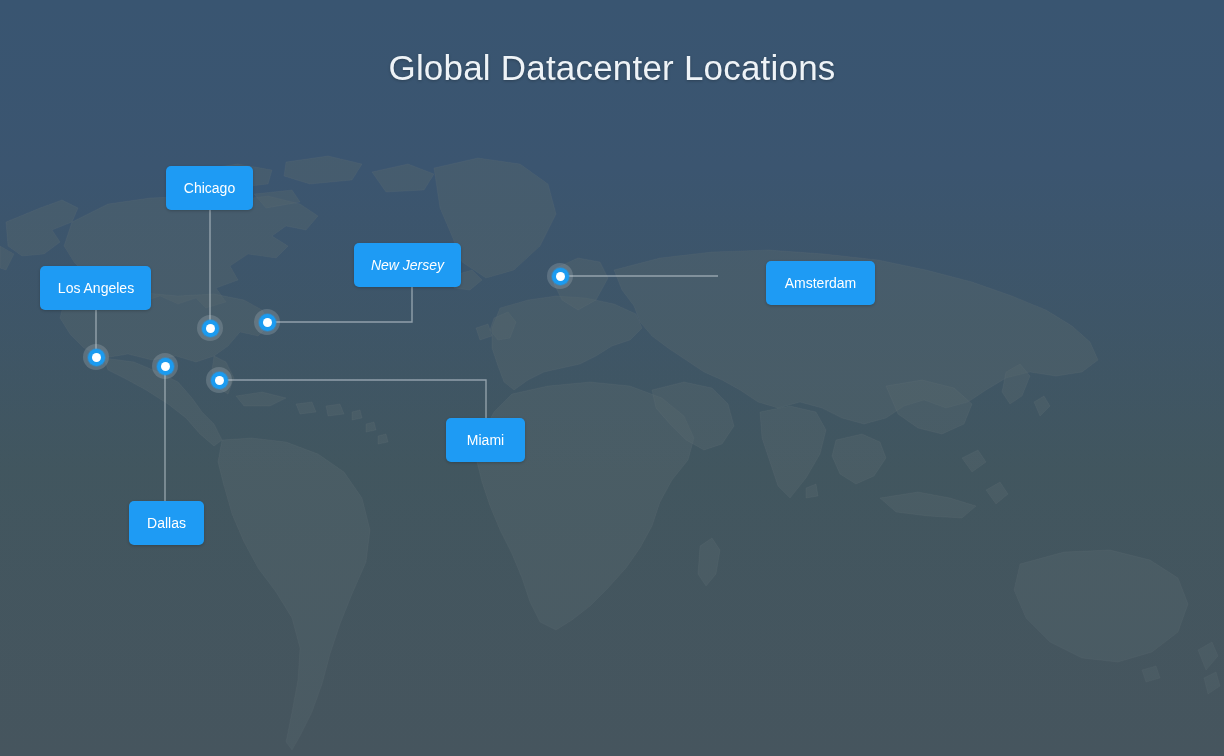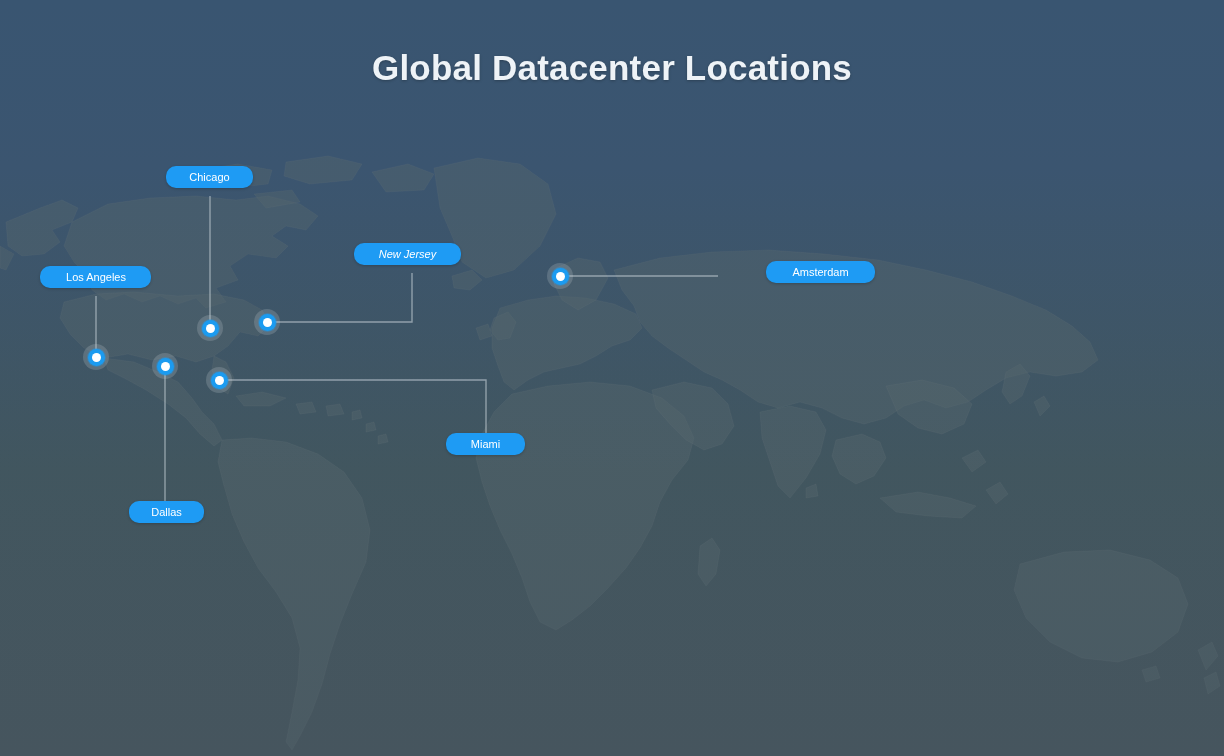--- a/index.html
+++ b/index.html
@@ -47,21 +47,21 @@
   }
 
   
   #page-title {
     position: absolute;
     left: 0; right: 0;
     top: 44px;
     text-align: center;
     color: #eef3f7;
     font-size: 35px;
-    font-weight: 700;
+    font-weight: 400;
     letter-spacing: .2px;
     line-height: 48px;
     text-shadow: 0 1px 3px rgba(0,0,0,.25);
   }
 
   
   #connectors {
     position: absolute; inset: 0;
     pointer-events: none;
   }
@@ -96,31 +96,31 @@
   }
   .marker .dot {
     width: 9px; height: 9px;
     border-radius: 50%;
     background: #ffffff;
   }
 
   
   .label {
     position: absolute;
-    height: 22px;
+    height: 44px;
     box-sizing: border-box;
     padding: 0 14px;
     display: flex;
     align-items: center;
     justify-content: center;
     background: #1e9bf4;
     color: #ffffff;
-    font-size: 11px;
+    font-size: 14px;
     line-height: 1;
-    border-radius: 10px;
+    border-radius: 5px;
     white-space: nowrap;
     box-shadow: 0 1px 3px rgba(0,0,0,.20);
     cursor: pointer;
   }
 </style>
 </head>
 <body>
 
 <div id="stage">
 
@@ -268,17 +268,17 @@
         <div class="ring">
           <div class="dot"></div>
         </div>
       </div>
     </div>
   <div id="labels">
       <div class="label" style="left: 40px; top: 266px; width: 111px; padding-left: 15px;">Los Angeles</div>
       <div class="label" style="left: 166px; top: 166px; width: 87px;">Chicago</div>
       <div class="label" style="left: 354px; top: 243px; width: 107px; font-style: italic;">New Jersey</div>
       <div class="label" style="left: 129px; top: 501px; width: 75px;">Dallas</div>
-      <div class="label" style="left: 446px; top: 433px; width: 79px;">Miami</div>
+      <div class="label" style="left: 446px; top: 418px; width: 79px;">Miami</div>
       <div class="label" style="left: 718px; top: 261px; width: 109px; margin-left: 48px;">Amsterdam</div>
     </div>
 
 </div>
 
 </body></html>

